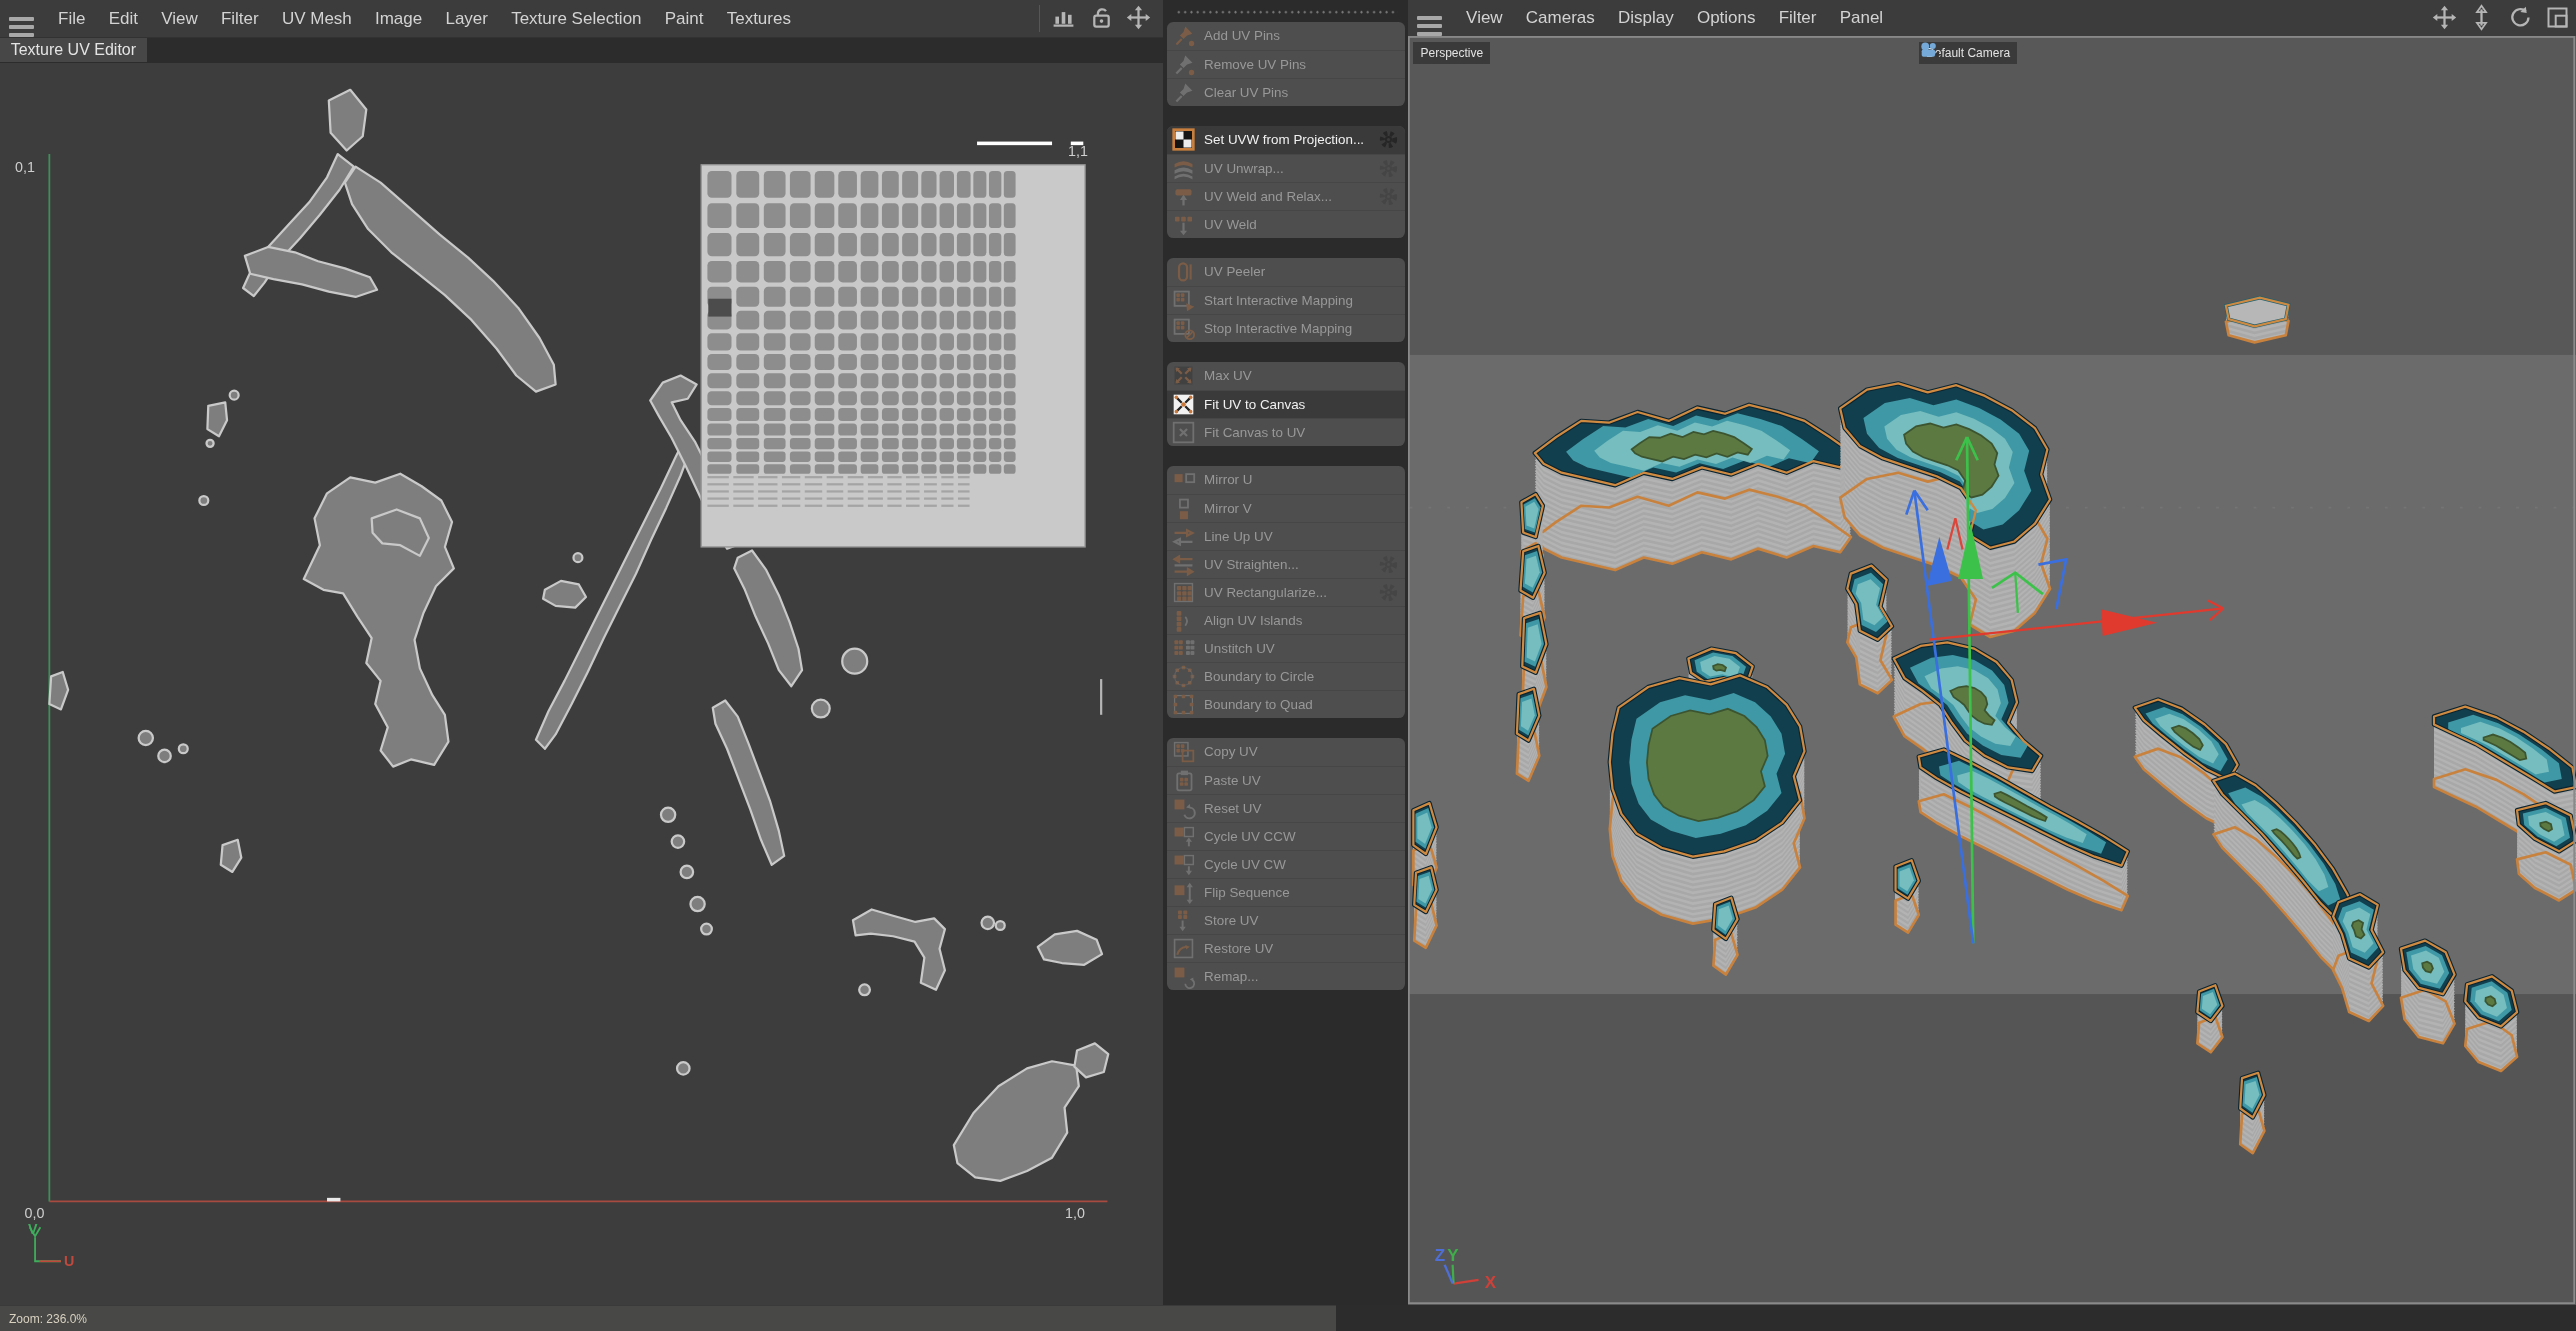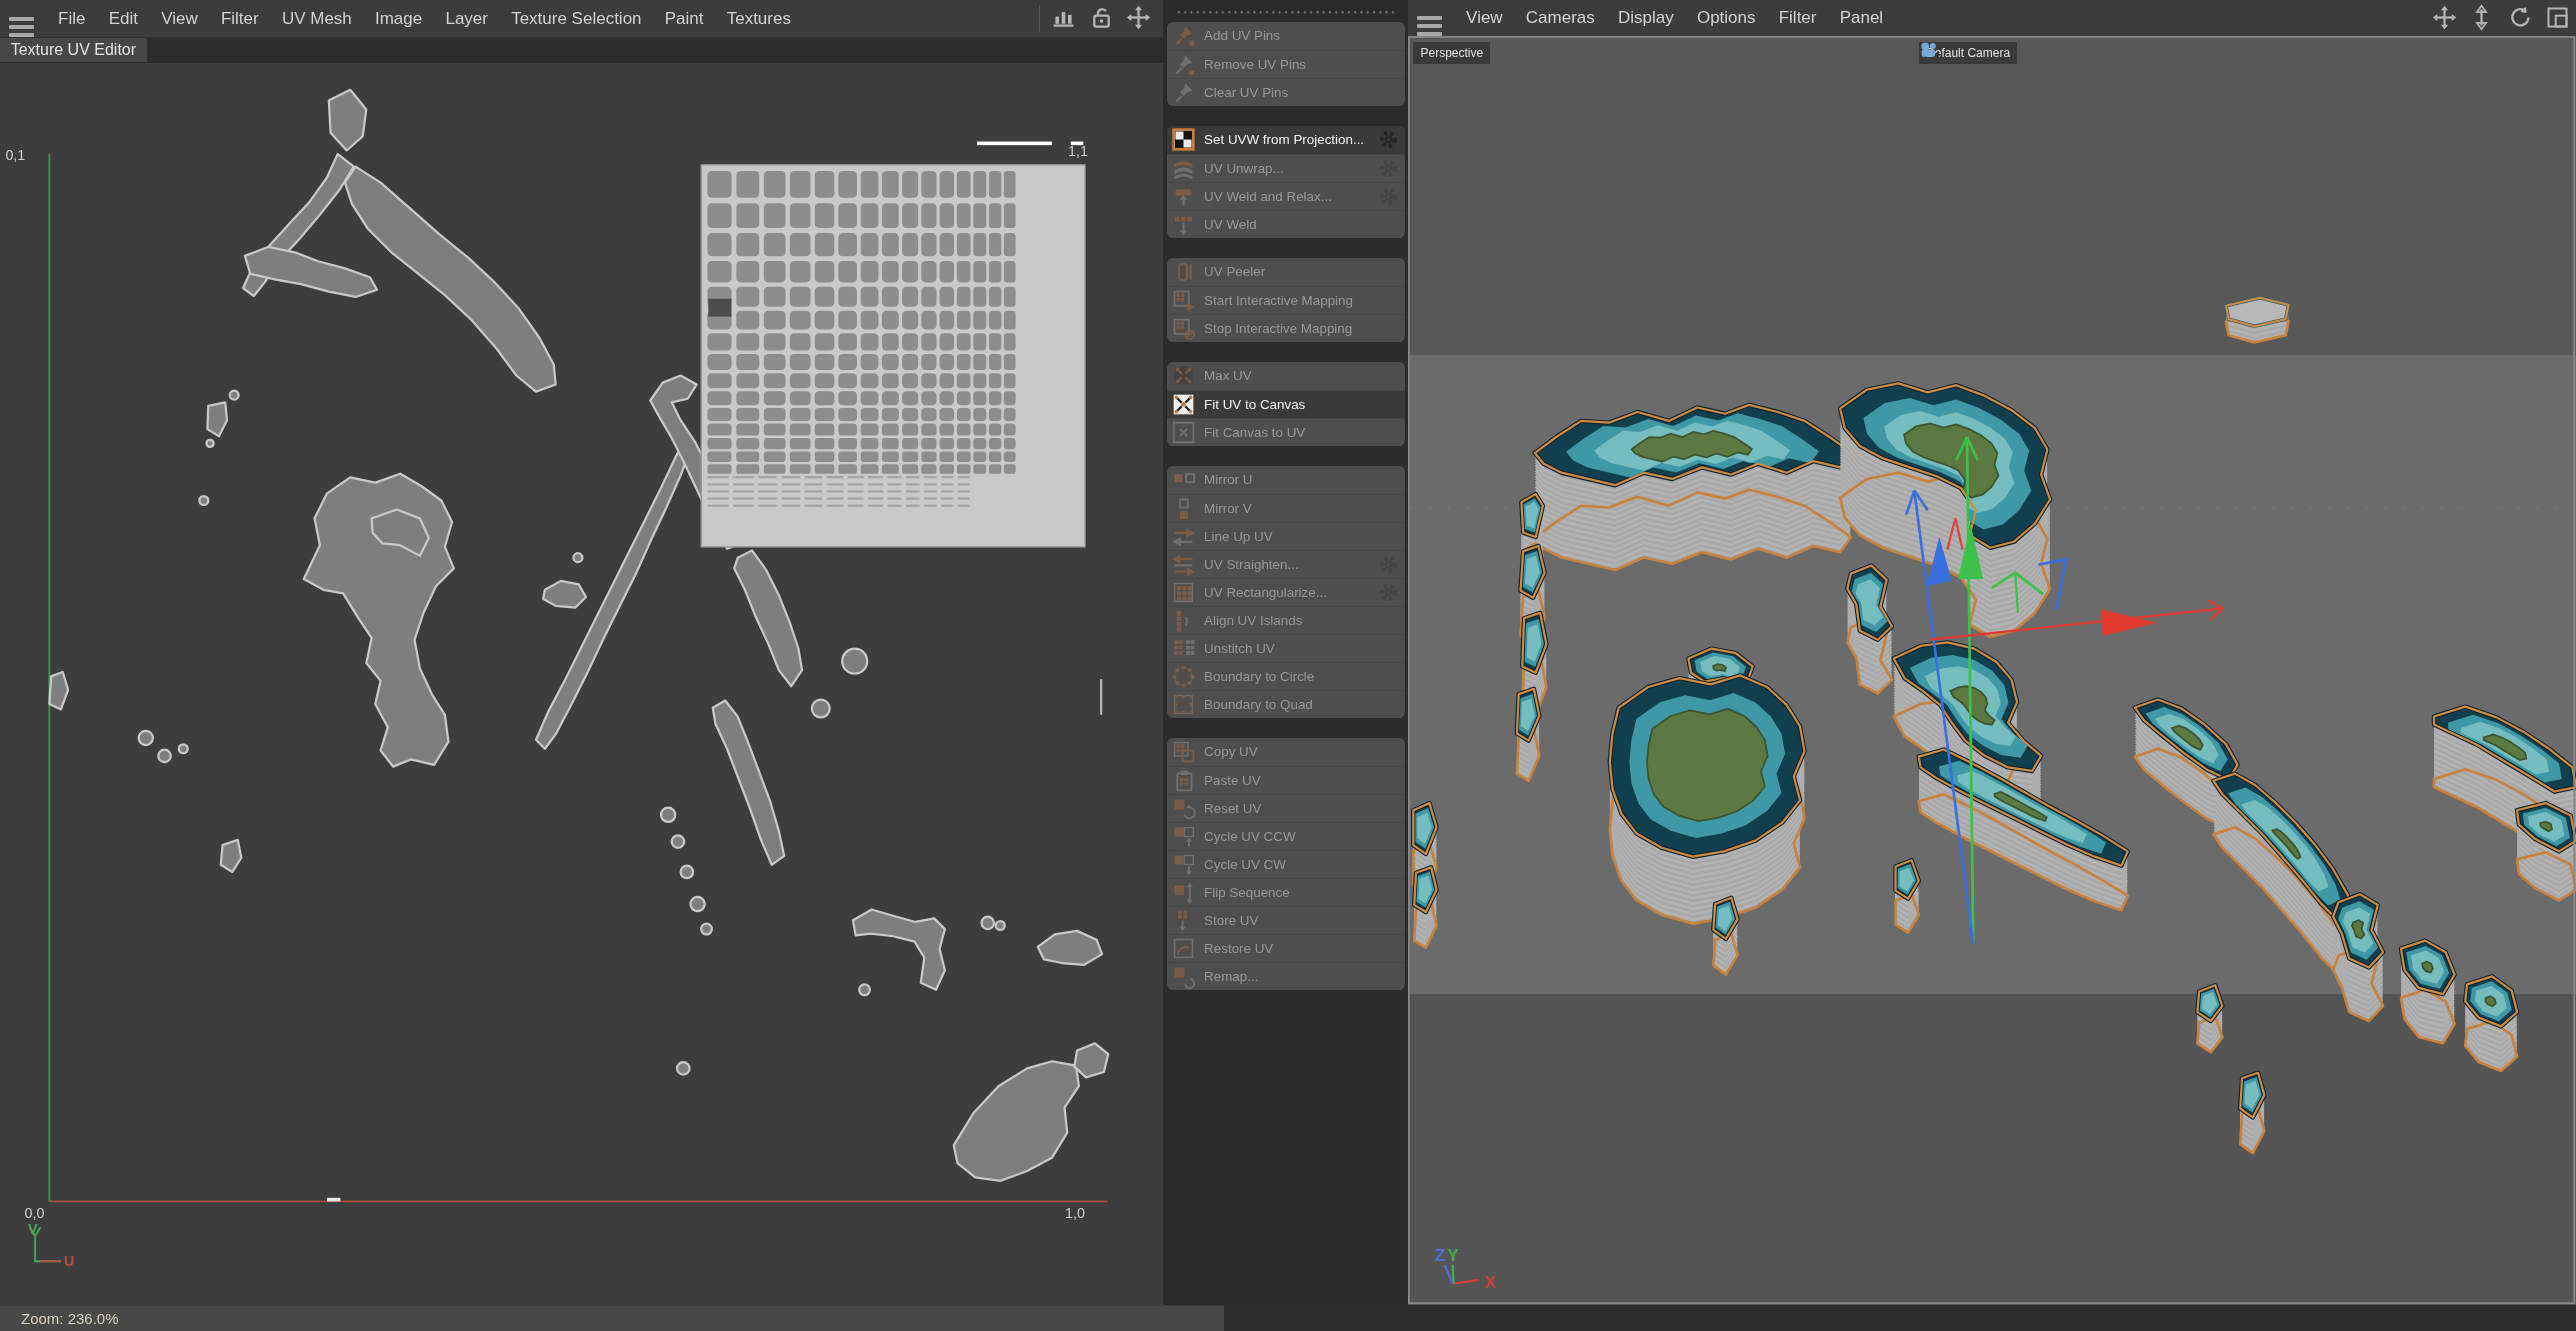--- a/index.html
+++ b/index.html
@@ -32,21 +32,21 @@
 .prow.on{background:#3a3a3a}
 .prow.on .lbl{color:#f1f1f1}
 .picon{width:25px;height:25px;flex:0 0 25px}
 .picon svg{display:block}
 .gearbox{flex:0 0 23px;height:23px}
 
 .vp{position:absolute;left:1408px;top:36px;width:1168px;height:1269px;background:#585858;overflow:hidden}
 .vp svg{position:absolute;left:0;top:0}
 .vp-chip{position:absolute;background:#3a3a3a;color:#e3e3e3;font-size:12px;height:22px;line-height:22px;padding:0 7.1px;display:flex;align-items:center;gap:6.3px;white-space:nowrap}
 
-.status-left{position:absolute;left:0;top:1305px;width:1224px;height:27px;background:#484846;border-top:0.9px solid #3a3a3a;color:#d8d1c0;font-size:15px;line-height:26px;padding-left:21px}
+.status-left{position:absolute;left:0;top:1305px;width:1336px;height:27px;background:#484846;border-top:0.9px solid #3a3a3a;color:#d8d1c0;font-size:12px;line-height:26px;padding-left:9px}
 .status-right{position:absolute;left:1408px;top:1305px;width:1168px;height:27px;background:#262626;border-bottom:2.7px solid #8f8f8f}
 .grid-chip{position:absolute;right:3.6px;top:1.8px;background:#3b3b3b;color:#f0f0f0;font-size:17px;height:22px;line-height:22px;padding:0 9px}
 </style>
 </head>
 <body>
 
 <div id="app">
 
   <div class="menubar left">
     <div class="hamburger">
@@ -437,21 +437,21 @@
           <rect x="1034.6062691655782" y="564.61723997881" width="14.369686541721082" height="2.5" fill="#a4a4a4"></rect>
           <rect x="1053.9759557072991" y="564.61723997881" width="13.651202214635028" height="2.5" fill="#a4a4a4"></rect>
           <rect x="1072.6271579219342" y="564.61723997881" width="12.968642103903276" height="2.5" fill="#a4a4a4"></rect>
           <rect x="793" y="334" width="26" height="20" fill="#4c4c4c"></rect>
         </g>
         <rect x="1094" y="158" width="84" height="4" fill="#ffffff"></rect>
         <rect x="1199" y="158" width="14" height="4" fill="#ffffff"></rect>
         <rect x="366" y="1341" width="15" height="4" fill="#e9e9e9"></rect>
         <line x1="1233" y1="760" x2="1233" y2="800" stroke="#b5b5b5" stroke-width="2.5"></line>
       </svg>
-    <div class="corner" style="left:5.4px;top:84px;width:39px;text-align:left">0,1</div>
+    <div class="corner" style="left:5.4px;top:96px;width:39px;text-align:center">0,1</div>
     <div class="corner" style="left:1068px;top:80px">1,1</div>
     <div class="corner" style="left:5.4px;top:1142px;width:39px;text-align:right">0,0</div>
     <div class="corner" style="left:1065px;top:1142px">1,0</div>
     <div class="axisletter" style="left:28px;top:1158px;color:#3fae5c">V</div>
     <div class="axisletter" style="left:64px;top:1190px;color:#c0493d">U</div>
   </div>
 
   <div class="palette-col">
     <div class="palette">
       <div class="phandle"></div>

